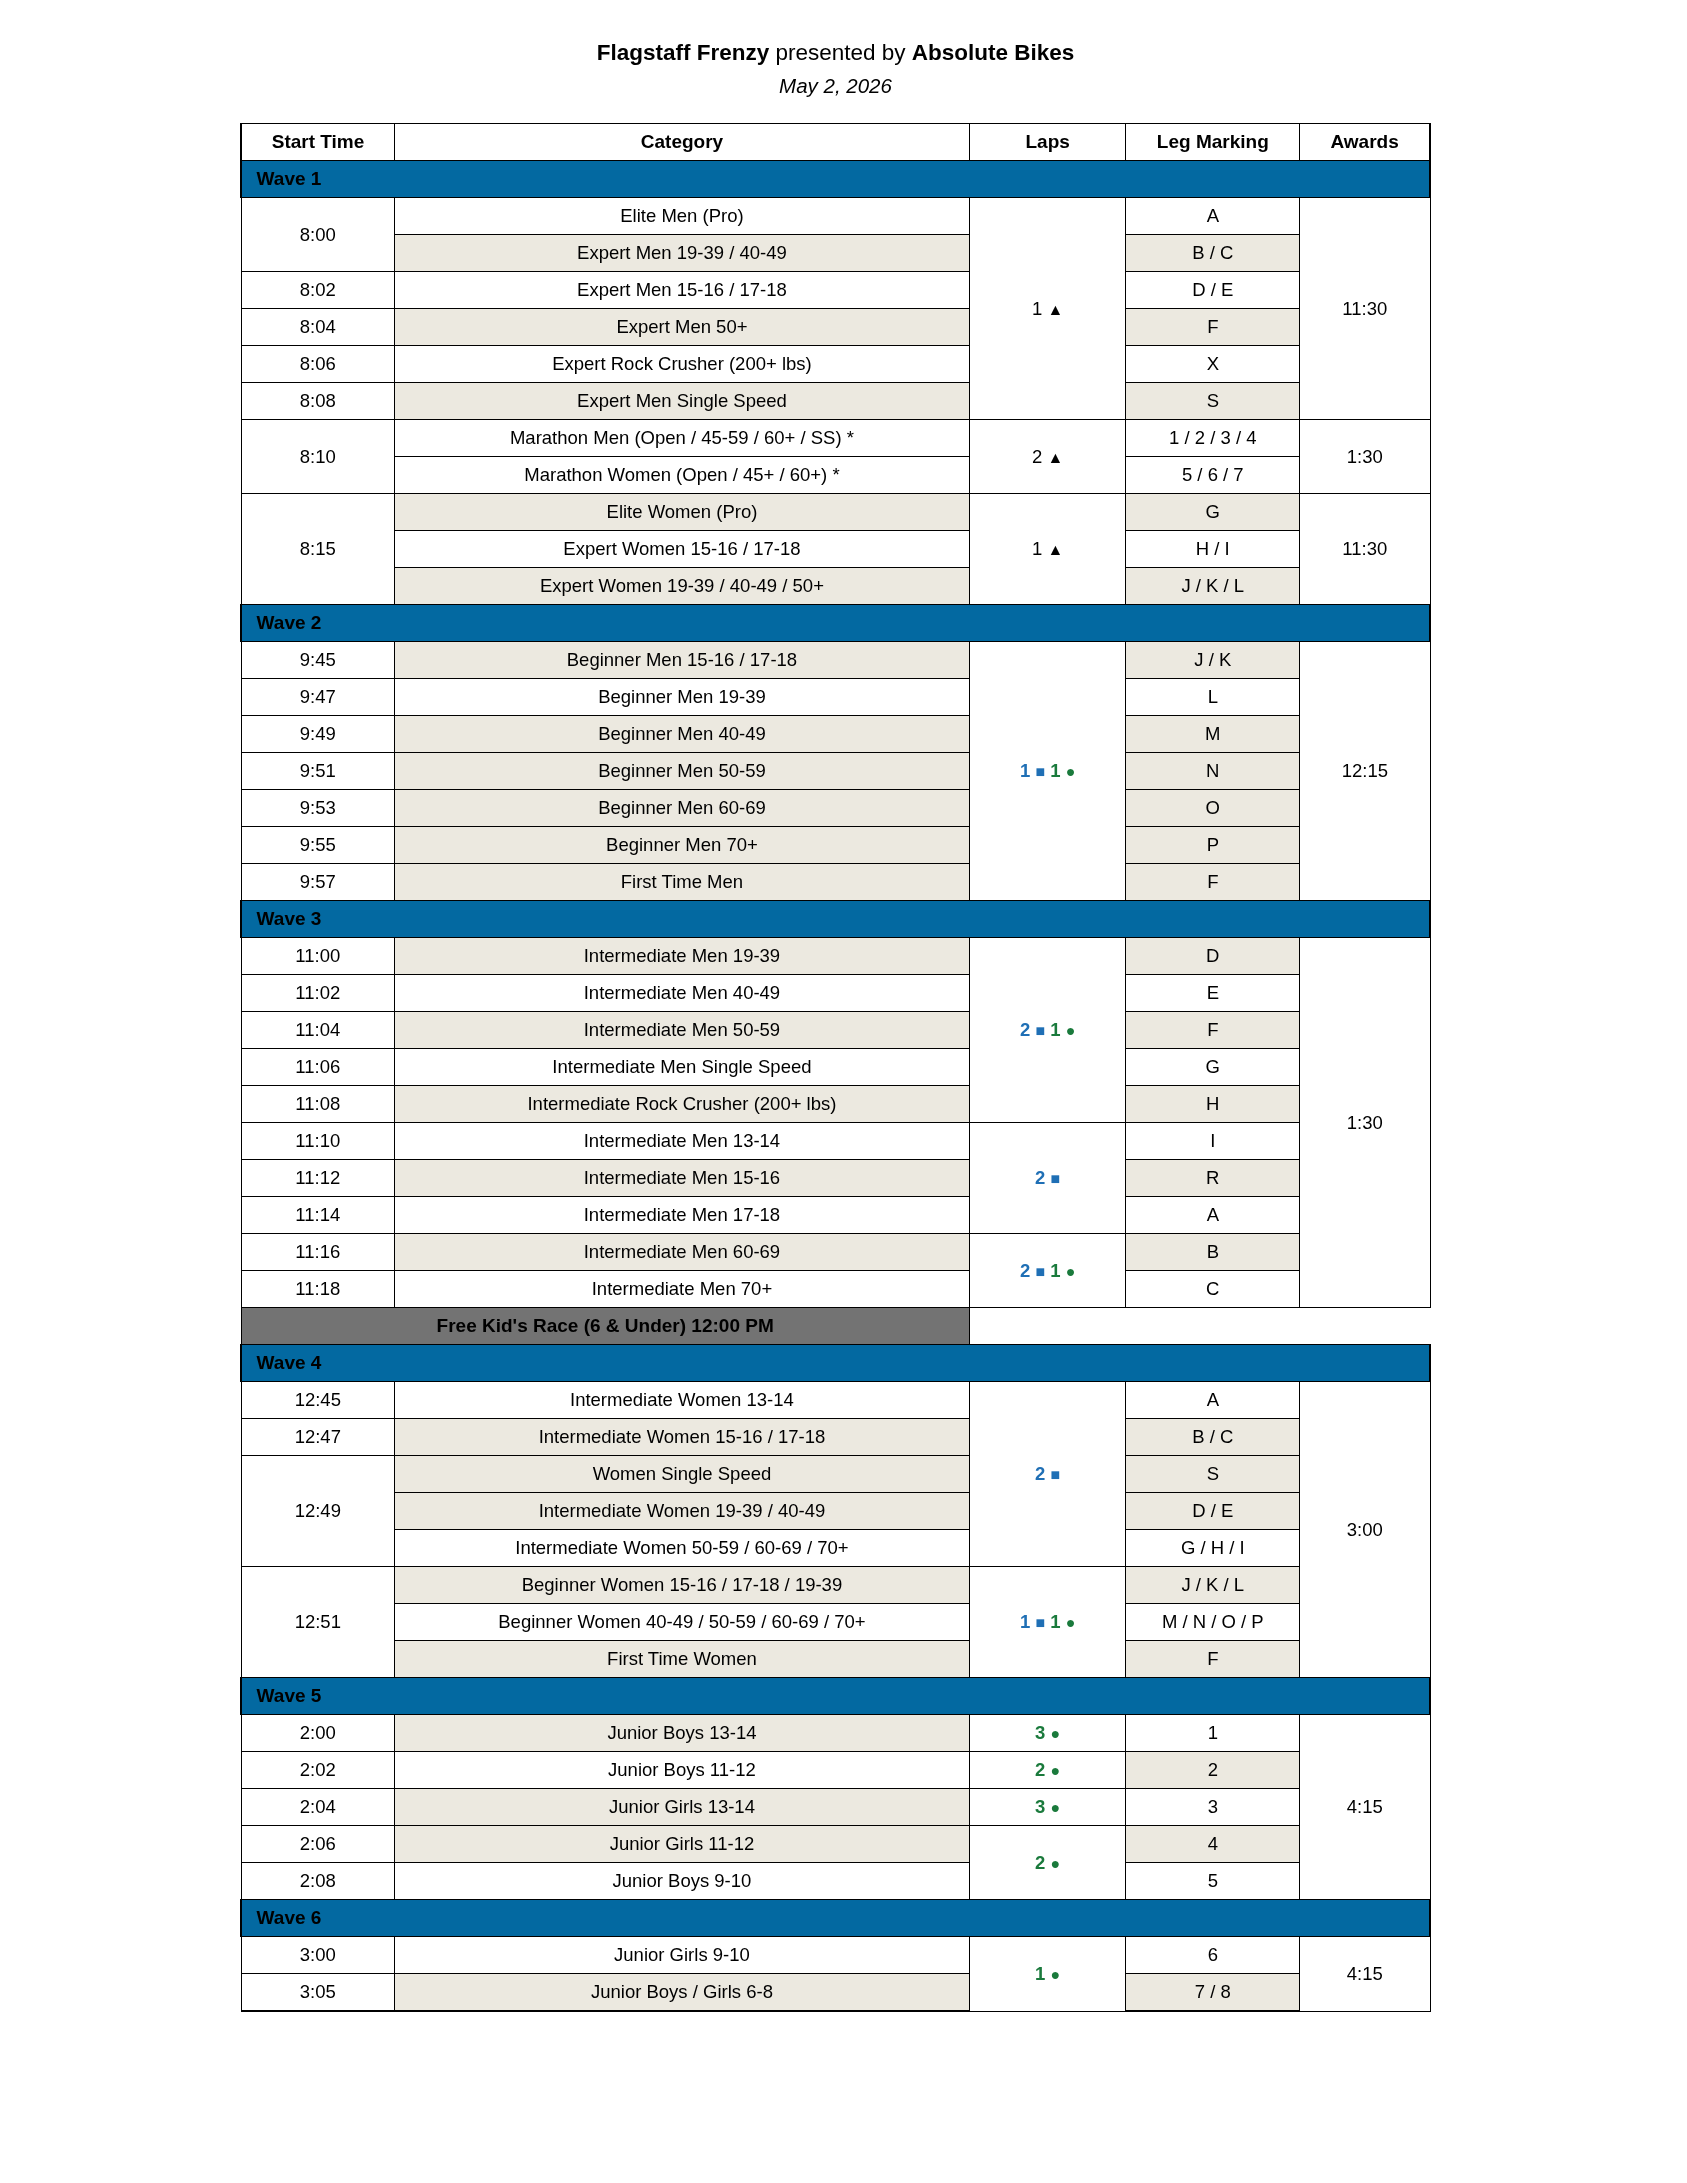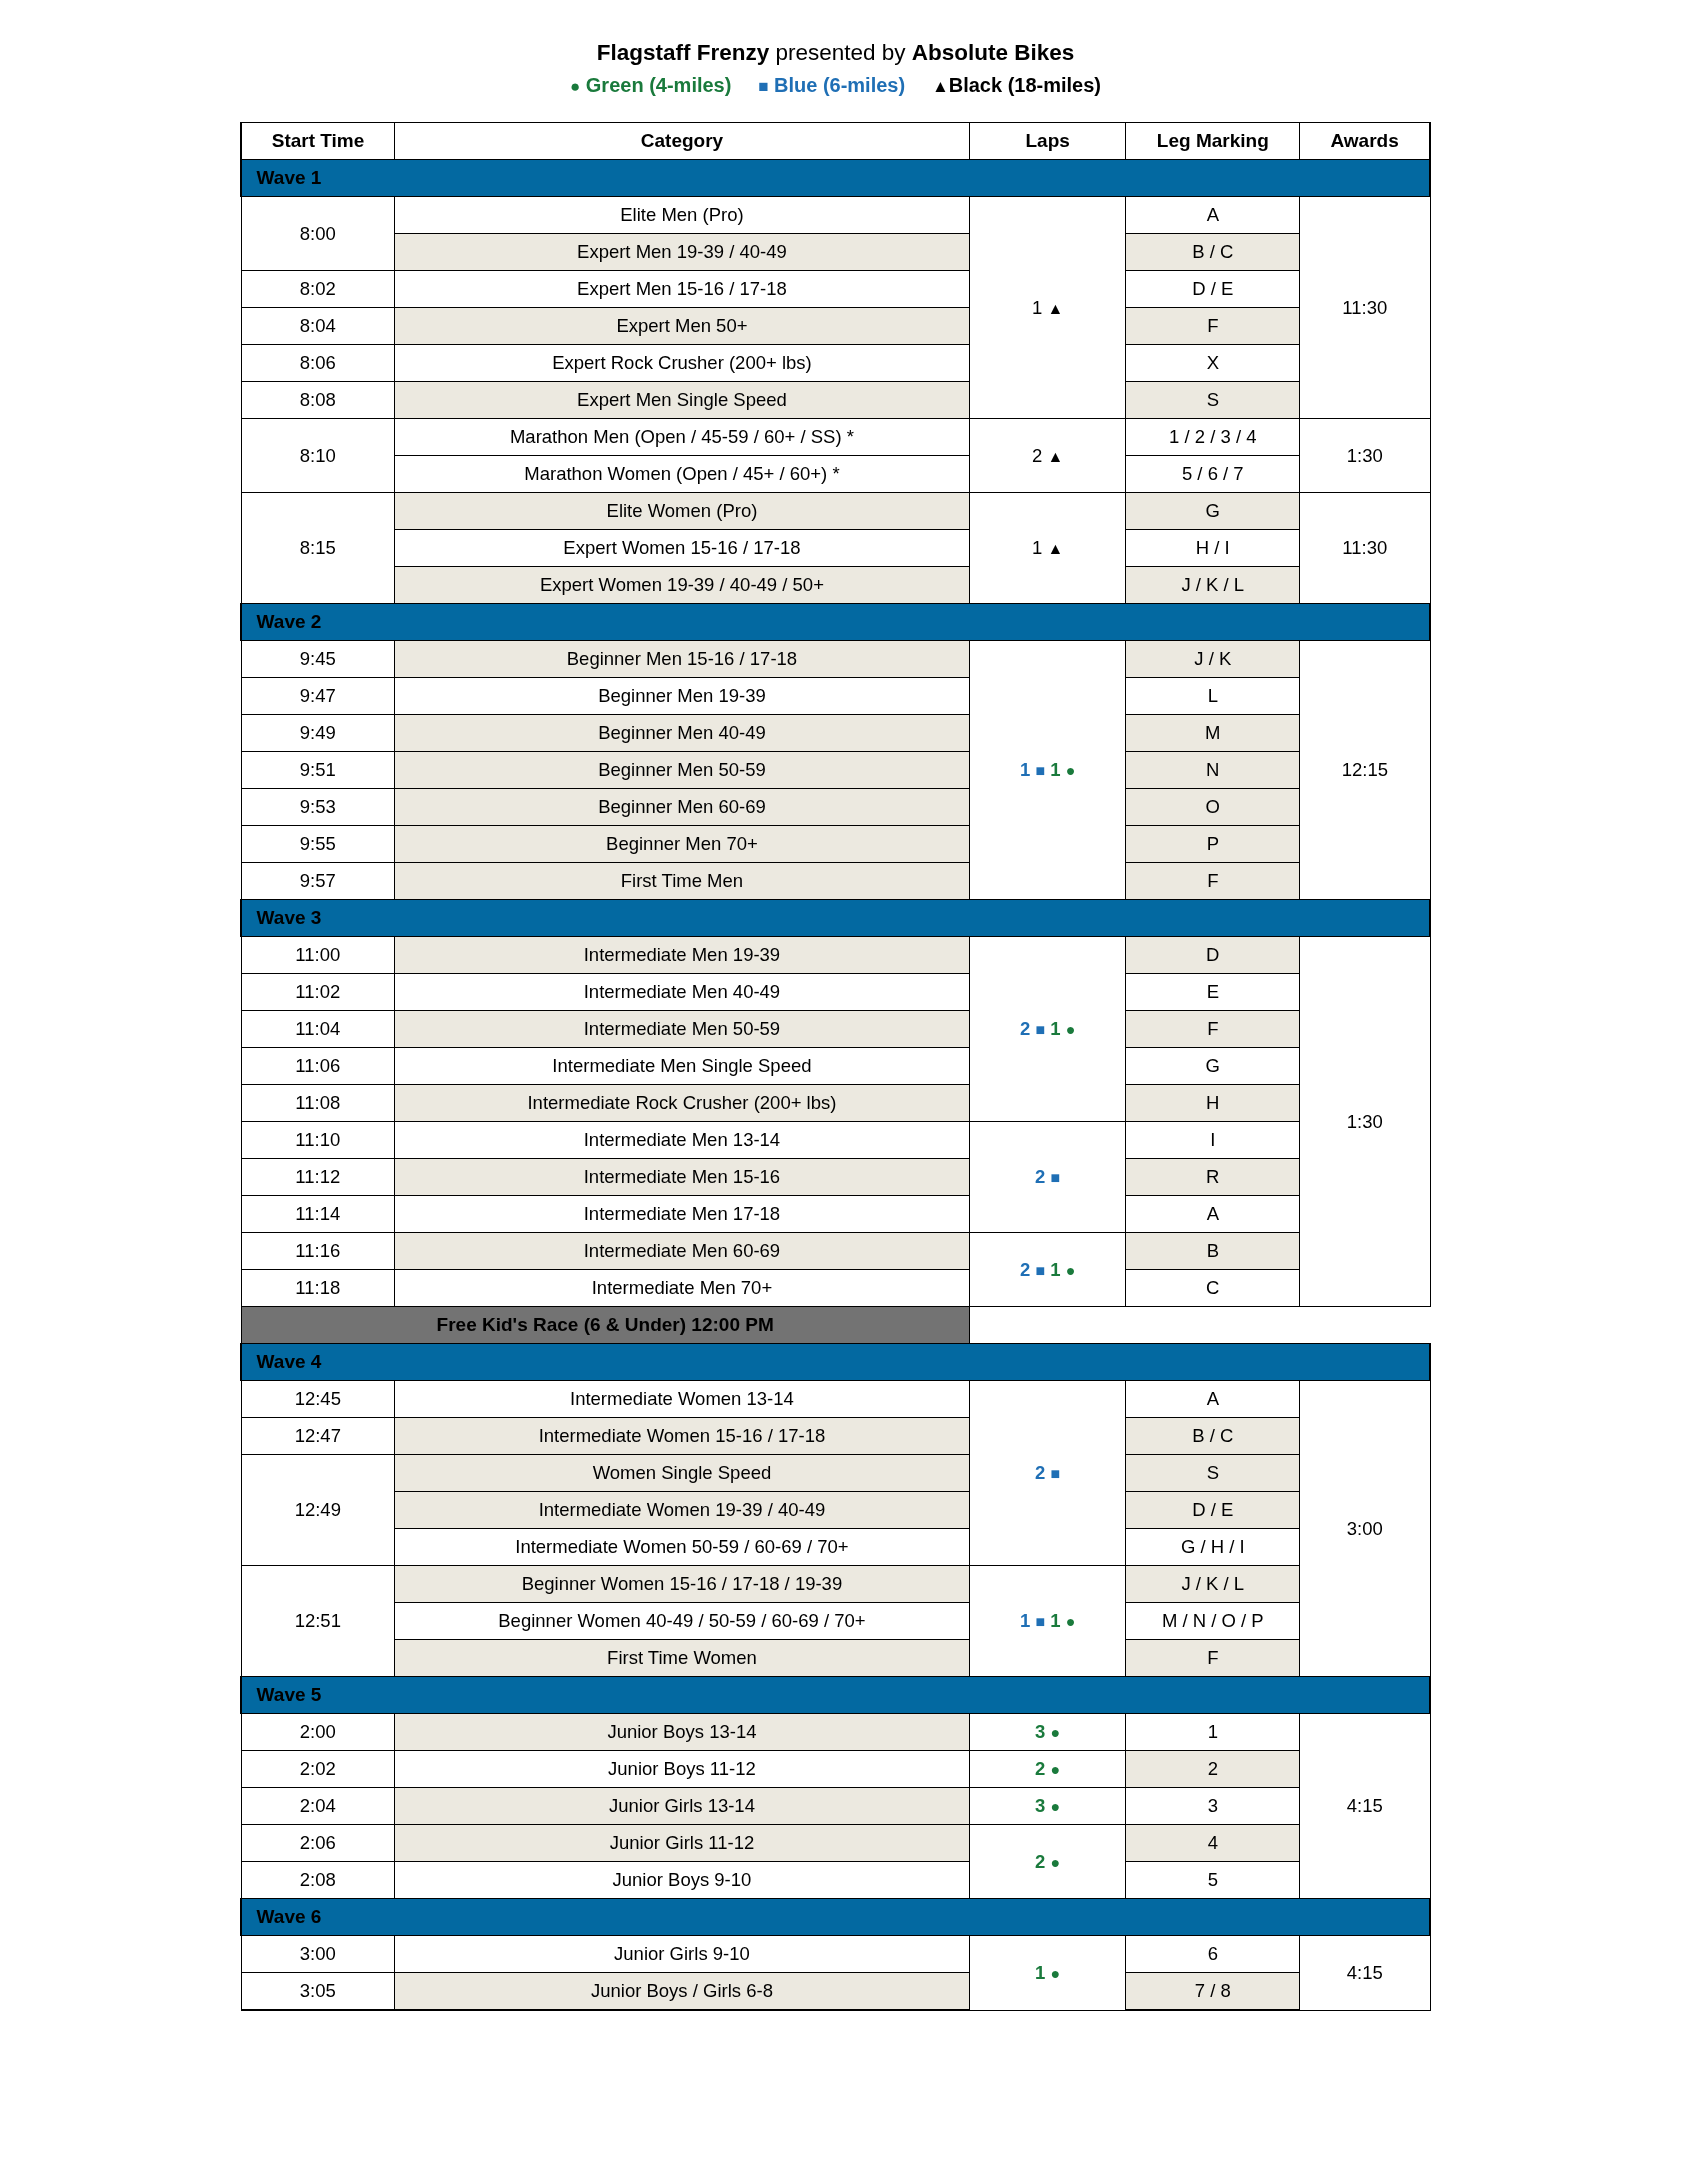--- a/index.html
+++ b/index.html
@@ -112,25 +112,21 @@
 </style>
 </head>
 <body>
 
 <div class="page">
 
   <div class="title-block">
     <div class="title-line">
       <span class="bold">Flagstaff Frenzy</span><span> presented by </span><span class="bold">Absolute Bikes</span>
     </div>
-    <div class="legend-line">
-      <span class="legend-item legend-green"><span class="legend-mark">●</span> <span>Green (4-miles)</span></span>
-      <span class="legend-item legend-blue"><span class="legend-mark">■</span> <span>Blue (6-miles)</span></span>
-      <span class="legend-item legend-black"><span class="legend-mark">▲</span><span>Black (18-miles)</span></span>
-    </div>
+    <div class="date-line">May 2, 2026</div>
   </div>
 
   <div class="table-wrap">
     <table class="sched">
       <colgroup>
         <col class="col-time">
           <col class="col-cat">
           <col class="col-laps">
           <col class="col-leg">
           <col class="col-awards">

